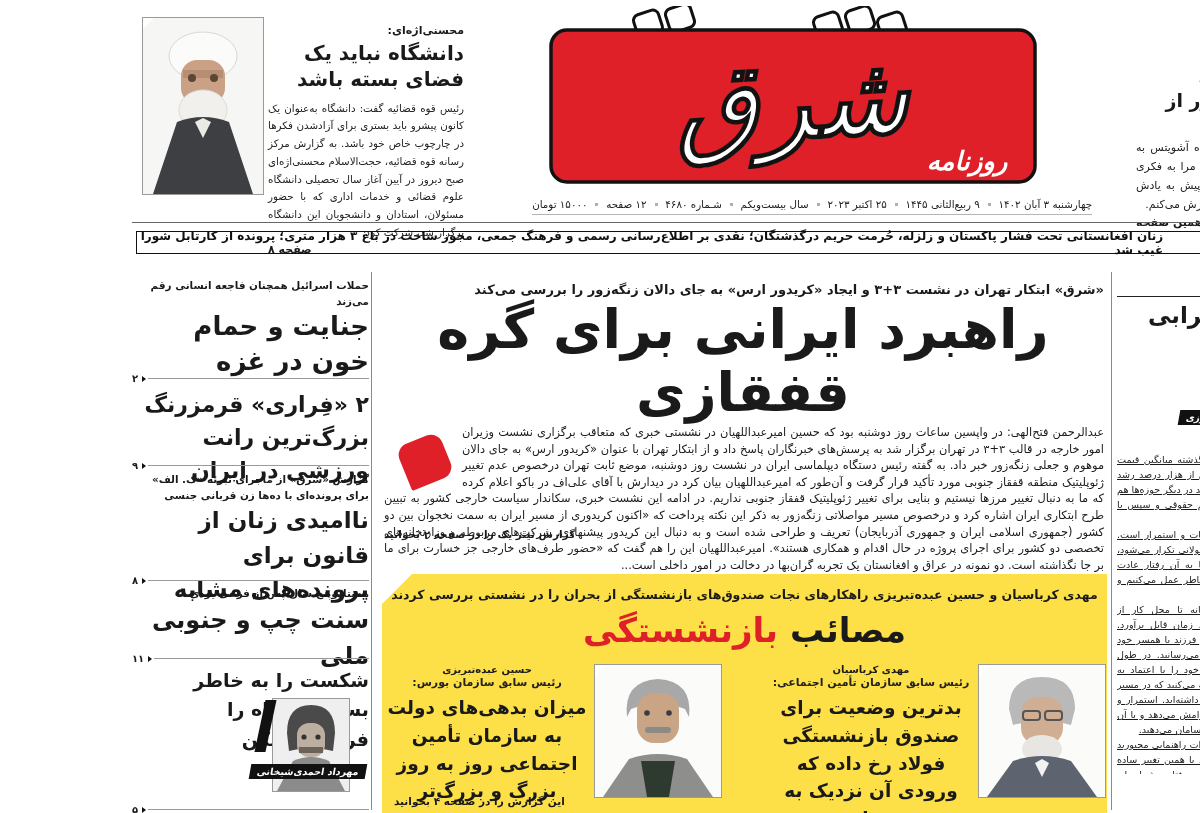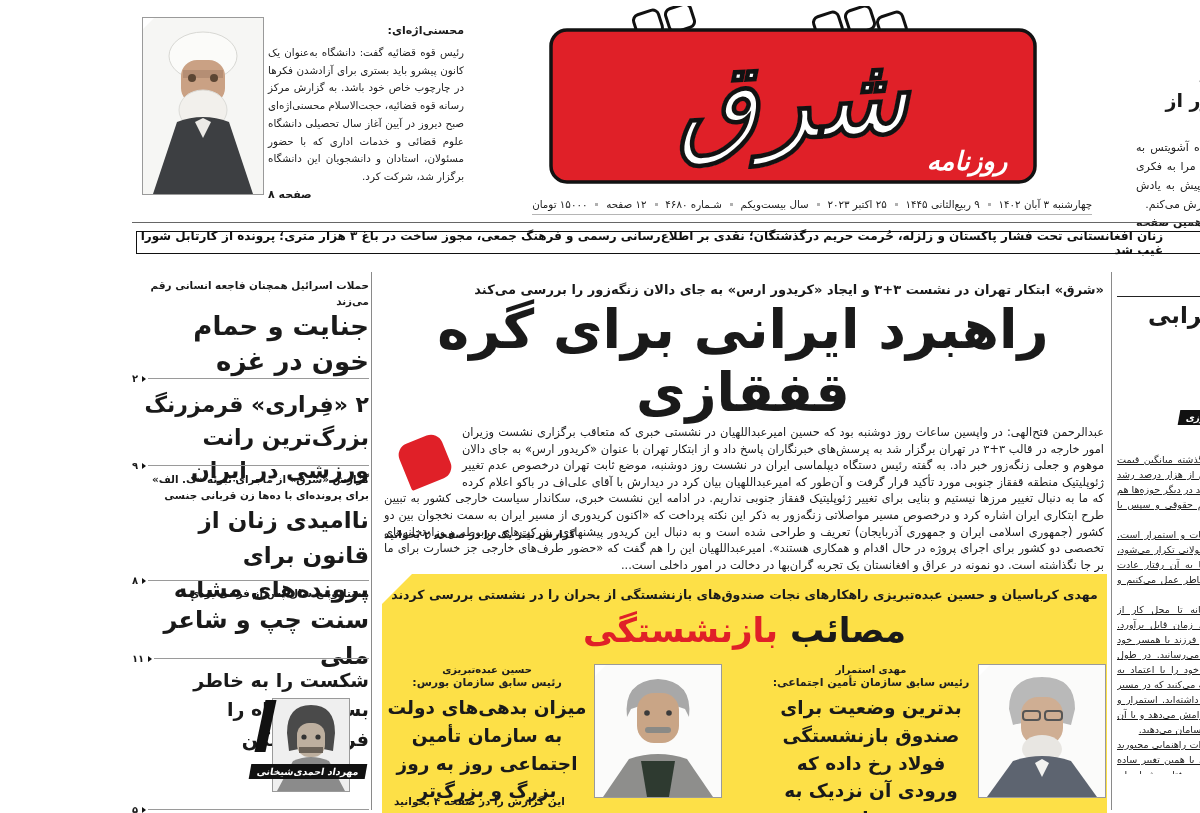--- a/index.html
+++ b/index.html
@@ -107,20 +107,21 @@
       <ellipse cx="60" cy="92" rx="24" ry="20" fill="#f2f0ec" stroke="#dcdcd8"></ellipse>
       <path d="M10 176 L34 104 Q60 94 86 104 L110 176 Z" fill="#3d3f42"></path>
       <path d="M52 104 L60 120 L68 104 L60 100 Z" fill="#eceae6"></path>
       <circle cx="49" cy="60" r="4" fill="#5c4634"></circle>
         <circle cx="71" cy="60" r="4" fill="#5c4634"></circle>
     </svg>
   </div>
 
   <div class="abs tl-text" style="left:136px;top:24px;">
     <div class="kicker-sm">محسنی‌اژه‌ای:</div>
+    <div class="tl-head">دانشگاه نباید یک فضای بسته باشد</div>
     <div class="body-sm jt" style="margin-top:7px;">رئیس قوه قضائیه گفت: دانشگاه به‌عنوان یک کانون پیشرو باید بستری برای آزادشدن فکرها در چارچوب خاص خود باشد. به گزارش مرکز رسانه قوه قضائیه، حجت‌الاسلام محسنی‌اژه‌ای صبح دیروز در آیین آغاز سال تحصیلی دانشگاه علوم قضائی و خدمات اداری که با حضور مسئولان، استادان و دانشجویان این دانشگاه برگزار شد، شرکت کرد.</div>
     <div class="pageref" style="text-align:left;margin-top:2px;">صفحه ۸</div>
   </div>
 
   <div class="abs" style="left:415px;top:6px;width:492px;height:190px;">
     <svg width="492" height="190" viewBox="0 0 492 190">
       <g>
         <rect x="88" y="6" width="26" height="24" rx="6" fill="#fff" stroke="#111" stroke-width="3" transform="rotate(-18 101 18)"></rect>
         <rect x="120" y="0" width="26" height="24" rx="6" fill="#fff" stroke="#111" stroke-width="3" transform="rotate(-18 133 12)"></rect>
         <rect x="268" y="8" width="26" height="24" rx="6" fill="#fff" stroke="#111" stroke-width="3" transform="rotate(-18 281 20)"></rect>
@@ -192,21 +193,21 @@
       <div class="l-head-lg" style="font-size:23px;">ناامیدی زنان از قانون برای پرونده‌های مشابه</div>
     </div>
     <div class="sep-row" style="top:303px;">
       <span class="num">۸</span>
       <span class="tri"></span>
         <span class="line"></span>
     </div>
 
     <div class="litem" style="top:314px;">
       <div class="l-kicker">هشتادوپنج سال پس از فرخی یزدی</div>
-      <div class="l-head-lg" style="font-size:24px;">سنت چپ و شاعر ملی</div>
+      <div class="l-head-lg" style="font-size:24px;">سنت چپ و جنوبی ملی</div>
     </div>
     <div class="sep-row" style="top:381px;">
       <span class="num">۱۱</span>
       <span class="tri"></span>
         <span class="line"></span>
     </div>
 
     <div class="litem" style="top:394px;width:225px;">
       <div class="l-head-lg" style="font-size:19px;line-height:1.55;">شکست را به خاطر بسپار اشتباه را فراموش مکن</div>
     </div>
@@ -250,21 +251,21 @@
         <path d="M30 44 Q30 12 63 12 Q96 12 96 44 L92 60 Q63 52 34 60 Z" fill="#b9b9b9"></path>
         <rect x="42" y="32" width="42" height="48" rx="17" fill="#cfae93"></rect>
         <rect x="44" y="46" width="17" height="9" rx="3" fill="none" stroke="#555" stroke-width="2"></rect>
         <rect x="66" y="46" width="17" height="9" rx="3" fill="none" stroke="#555" stroke-width="2"></rect>
         <ellipse cx="63" cy="84" rx="20" ry="14" fill="#e8e6e2"></ellipse>
         <path d="M8 132 L34 96 Q63 86 92 96 L118 132 Z" fill="#5d6470"></path>
         <path d="M56 98 L63 112 L70 98 L63 94 Z" fill="#f2f2f0"></path>
       </svg>
     </div>
     <div class="expert" style="left:386px;">
-      <div class="e-name">مهدی استمرار</div>
+      <div class="e-name">مهدی کرباسیان</div>
       <div class="e-role">رئیس سابق سازمان تأمین اجتماعی:</div>
       <div class="e-quote">بدترین وضعیت برای صندوق بازنشستگی فولاد رخ داده که ورودی آن نزدیک به صفر است</div>
     </div>
 
     <div class="photo-frame corner-cut" style="left:212px;top:90px;width:126px;height:132px;">
       <svg width="126" height="132" viewBox="0 0 126 132">
         <rect width="126" height="132" fill="#fbfbfa"></rect>
         <path d="M32 52 Q28 16 63 14 Q98 16 94 52 L90 44 Q63 34 36 44 Z" fill="#a8a8a8"></path>
         <rect x="42" y="28" width="42" height="50" rx="17" fill="#c9a586"></rect>
         <rect x="50" y="62" width="26" height="6" rx="3" fill="#8a8a86"></rect>

